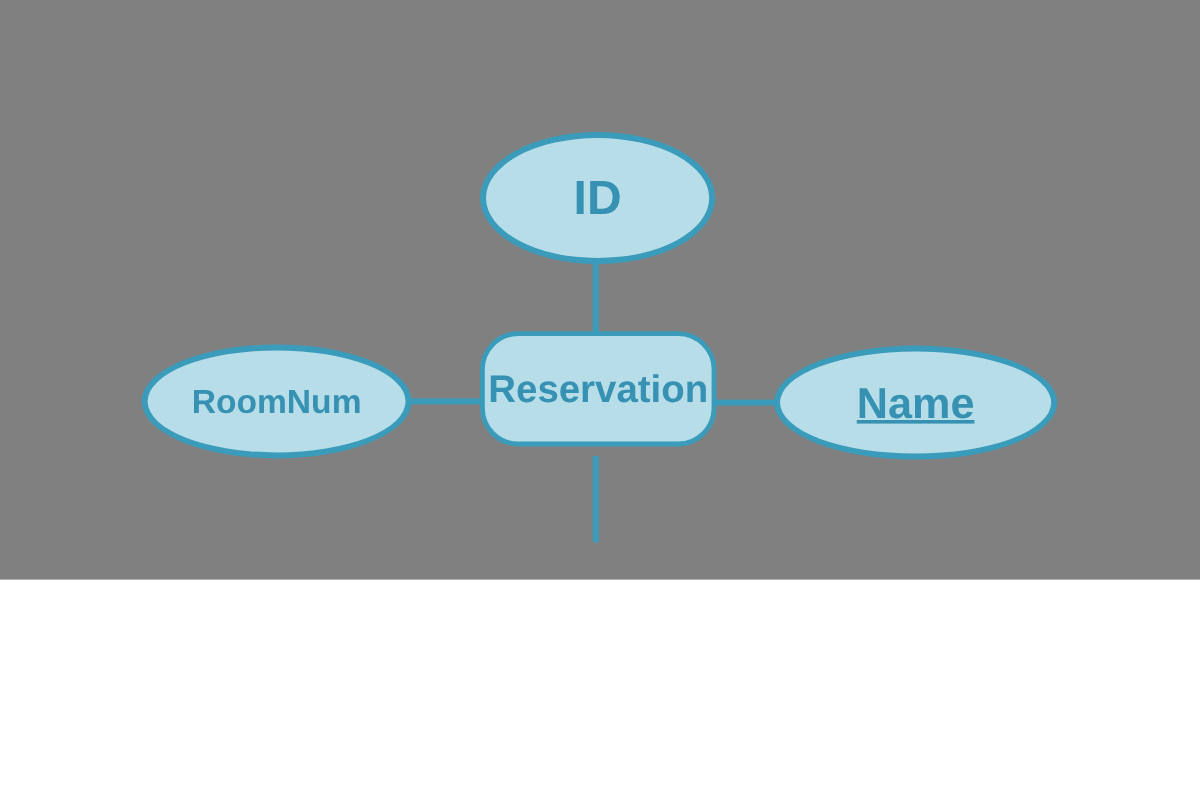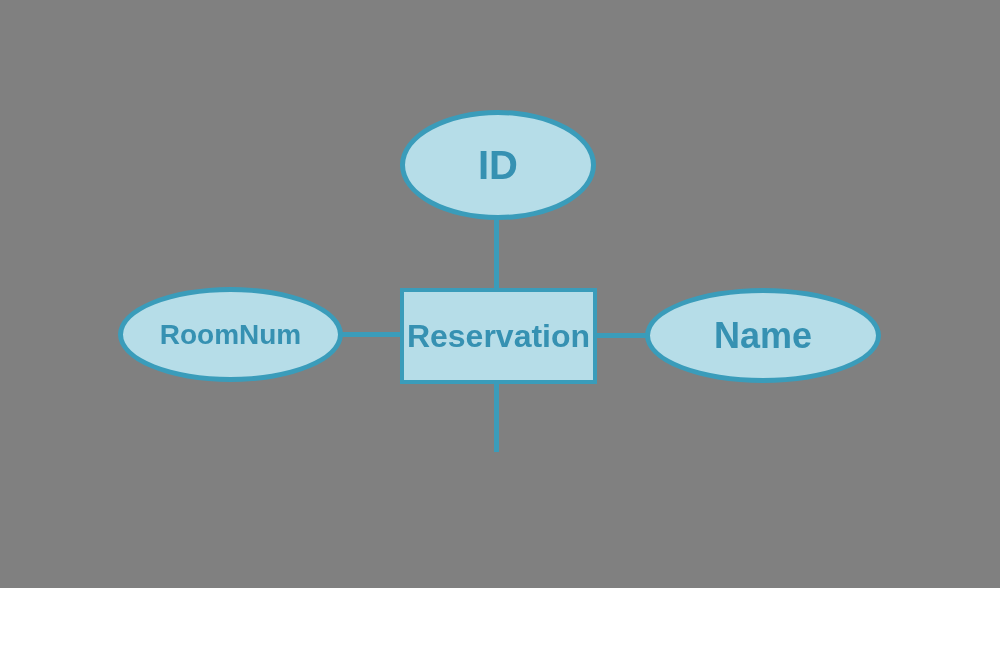--- a/index.html
+++ b/index.html
@@ -2,21 +2,21 @@
 <html><head>
 <meta charset="utf-8">
 <style>
   html, body {
     margin: 0;
     padding: 0;
   }
   #stage {
     position: relative;
     width: 1000px;
-    height: 588px;
+    height: 483px;
     background: #808080;
     overflow: hidden;
     font-family: "Liberation Sans", sans-serif;
     text-align: center;
   }
   .node {
     position: absolute;
     display: flex;
     align-items: center;
     justify-content: center;
@@ -34,23 +34,23 @@
     border-width: 4px;
   }
   .connector {
     position: absolute;
     background: #3a9cba;
     z-index: 1;
   }
   
   #node-id        { left: 400px; top: 110px; width: 196px; height: 110px; font-size: 40px; }
   #node-roomnum   { left: 118px; top: 287px; width: 225px; height:  95px; font-size: 28px; }
-  #node-name      { left: 645px; top: 288px; width: 236px; height:  95px; font-size: 36px; }
+  #node-name      { left: 645px; top: 288px; width: 236px; height:  95px; font-size: 36px; text-decoration: underline; }
   #node-date      { left: 398px; top: 446px; width: 198px; height: 101px; font-size: 38px; }
-  #node-entity    { left: 400px; top: 288px; width: 197px; height:  96px; font-size: 32px; }
+  #node-entity    { left: 400px; top: 276px; width: 197px; height:  96px; font-size: 32px; border-radius: 32px; }
   #connector-top    { left: 494px; top: 215px; width:  5px; height: 80px; }
   #connector-bottom { left: 494px; top: 380px; width:  5px; height: 72px; }
   #connector-left   { left: 336px; top: 332px; width: 70px; height:  5px; }
   #connector-right  { left: 592px; top: 333px; width: 60px; height:  5px; }
 </style>
 </head>
 <body>
 
 <div id="stage">
 

